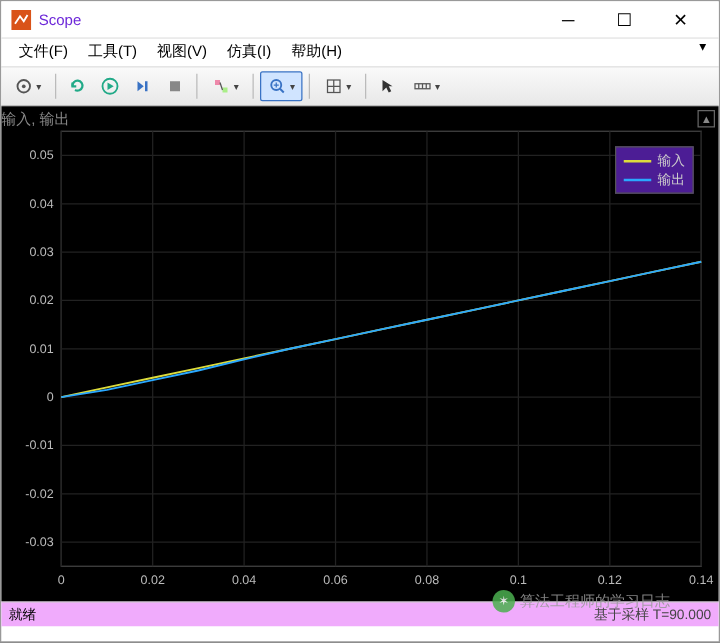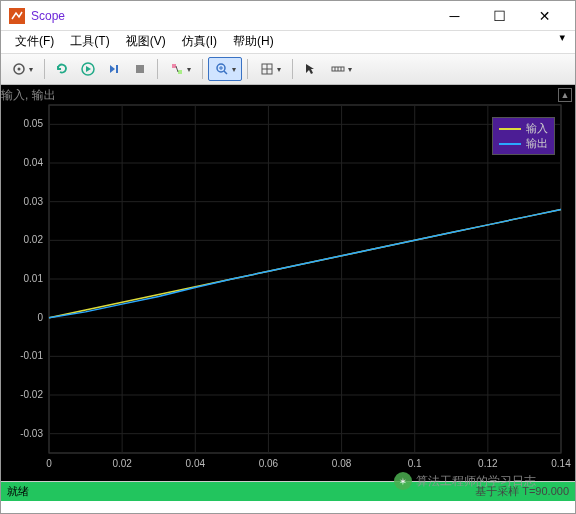--- a/index.html
+++ b/index.html
@@ -19,21 +19,21 @@
 .tb-sep{width:1px;height:20px;background:#bbb;margin:0 3px}
 .tb-btn svg{width:16px;height:16px}
 .dd-arrow{font-size:8px;margin-left:2px;color:#444}
 .plot-area{background:#000;height:396px;position:relative}
 #chart{display:block}
 .chart-title{position:absolute;top:2px;left:0;right:12px;text-align:left;color:#888;font-size:12px}
 .legend-box{position:absolute;top:32px;right:20px;border:1px solid #555;background:#4c1d95;padding:3px 6px;font-size:11px}
 .legend-row{display:flex;align-items:center;gap:5px;color:#ccc}
 .legend-line{width:22px;height:2px}
 .corner-icon{position:absolute;top:3px;right:3px;width:14px;height:14px;border:1px solid #666;display:flex;align-items:center;justify-content:center;font-size:9px;color:#888}
-.statusbar{height:20px;background:#22c55e;display:flex;align-items:center;padding:0 6px;font-size:11px;border-top:1px solid #ccc}
+.statusbar{height:20px;background:#f0abfc;display:flex;align-items:center;padding:0 6px;font-size:11px;border-top:1px solid #ccc}
 .status-right{margin-left:auto;color:#444}
 .wm{position:absolute;bottom:24px;right:40px;font-size:12px;color:#999;display:flex;align-items:center;gap:4px;opacity:.85}
 .wm-icon{width:18px;height:18px;border-radius:50%;background:#4caf50;display:flex;align-items:center;justify-content:center;color:#fff;font-size:10px}
 </style>
 </head>
 <body>
 
 <div class="titlebar">
   <span class="titlebar-icon">
     <svg viewBox="0 0 16 16">

